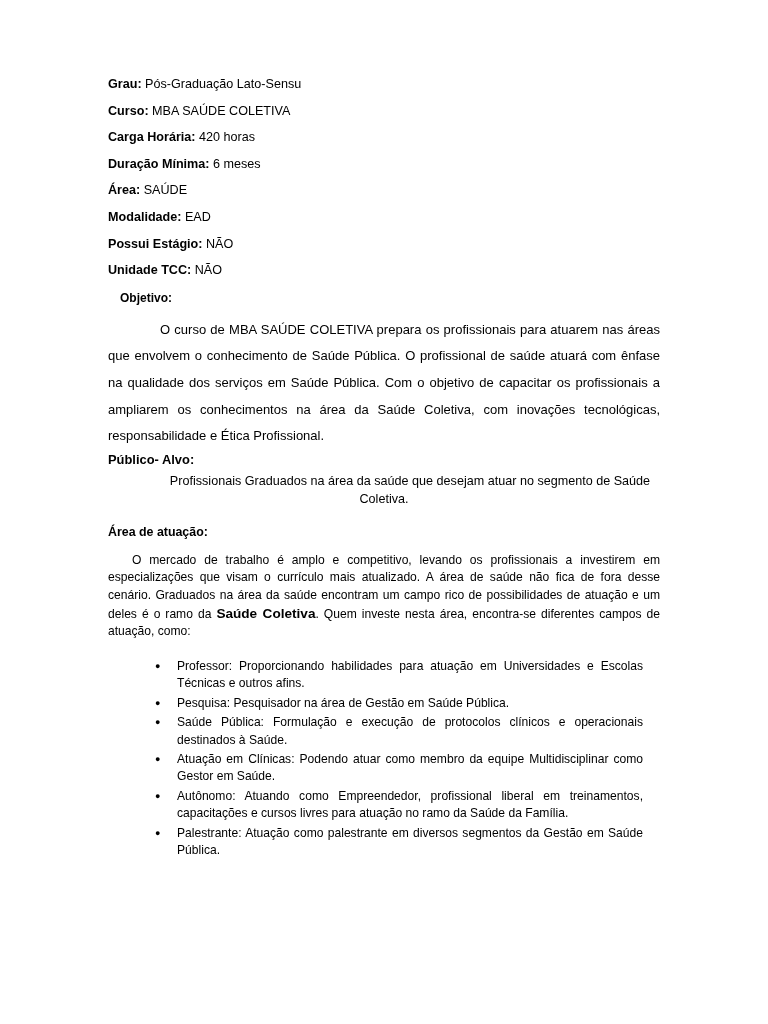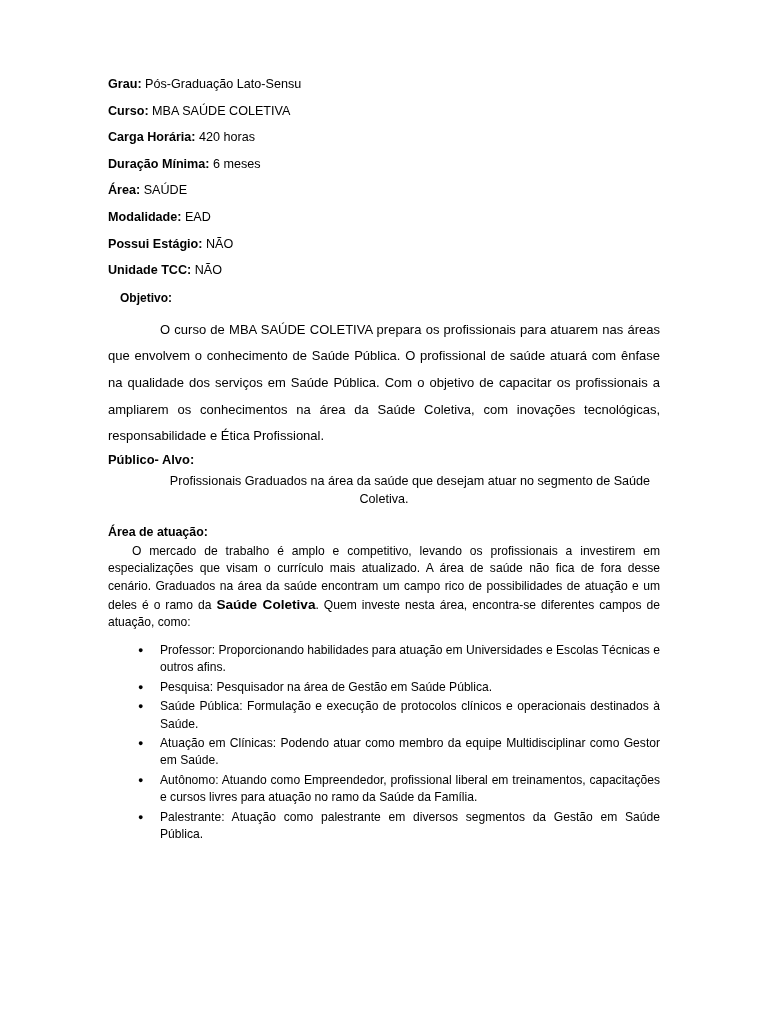--- a/index.html
+++ b/index.html
@@ -54,39 +54,39 @@
     margin: 0 0 16px 0;
     text-align: center;
   }
   .publico-para .indent {
     display: inline-block;
     width: 52px;
   }
   .atuacao-head {
     font-size: 12.4px;
     font-weight: bold;
-    margin: 0 0 4px 0;
+    margin: 0 0 13px 0;
   }
   .atuacao-para {
     font-size: 12.1px;
     line-height: 1.44;
     text-align: justify;
     margin: 0 0 10px 0;
   }
   .atuacao-para .indent {
     display: inline-block;
     width: 24px;
   }
   .atuacao-para b {
     font-size: 13.6px;
     font-weight: bold;
   }
   ul.bullets {
     list-style: none;
-    margin: 0;
+    margin: 17px;
     padding: 0 0 0 30px;
   }
   ul.bullets li {
     position: relative;
     font-size: 12.1px;
     line-height: 1.44;
     text-align: justify;
     margin: 0 0 2px 0;
     padding-left: 22px;
   }

